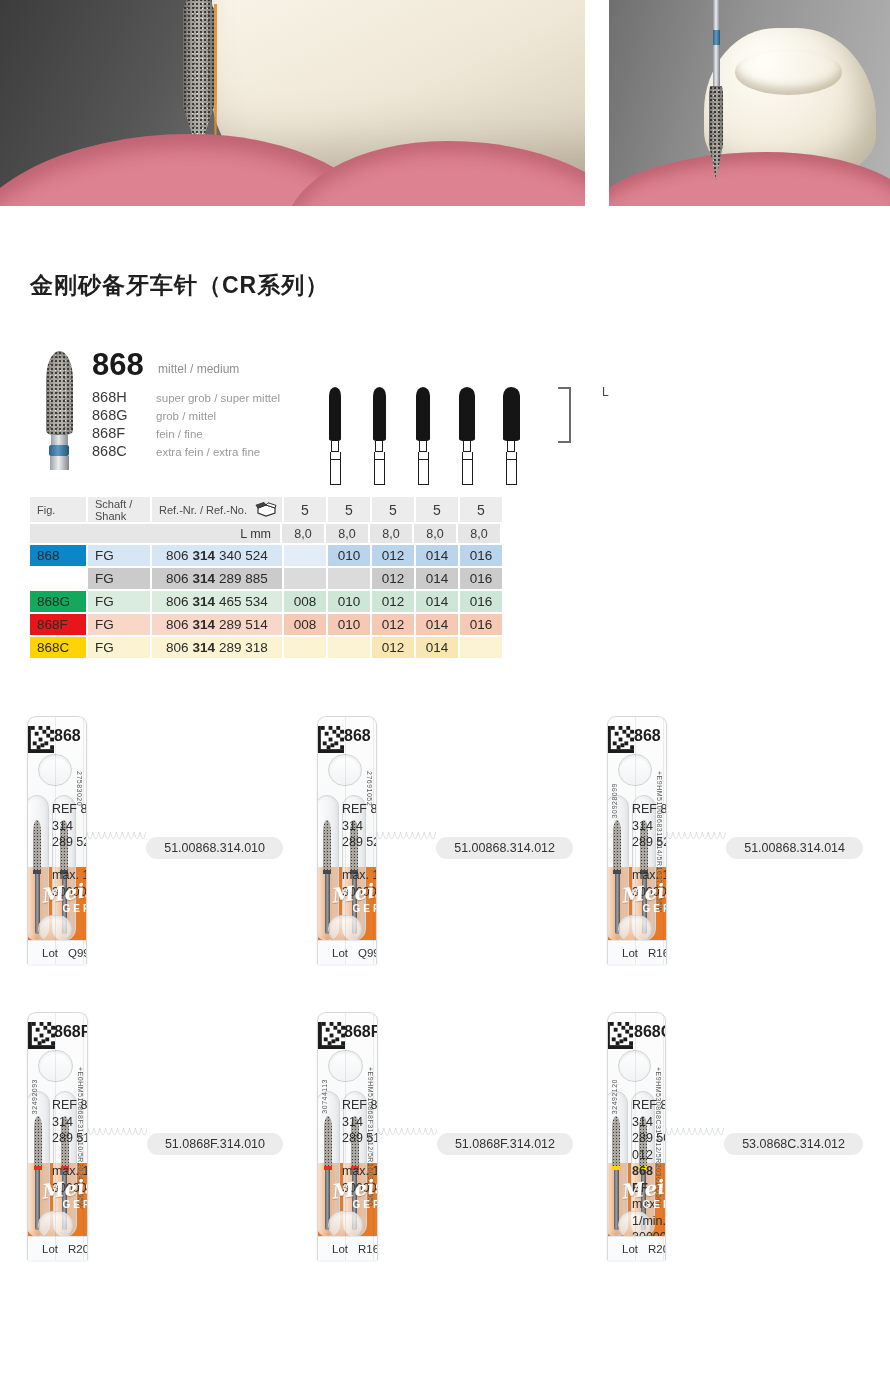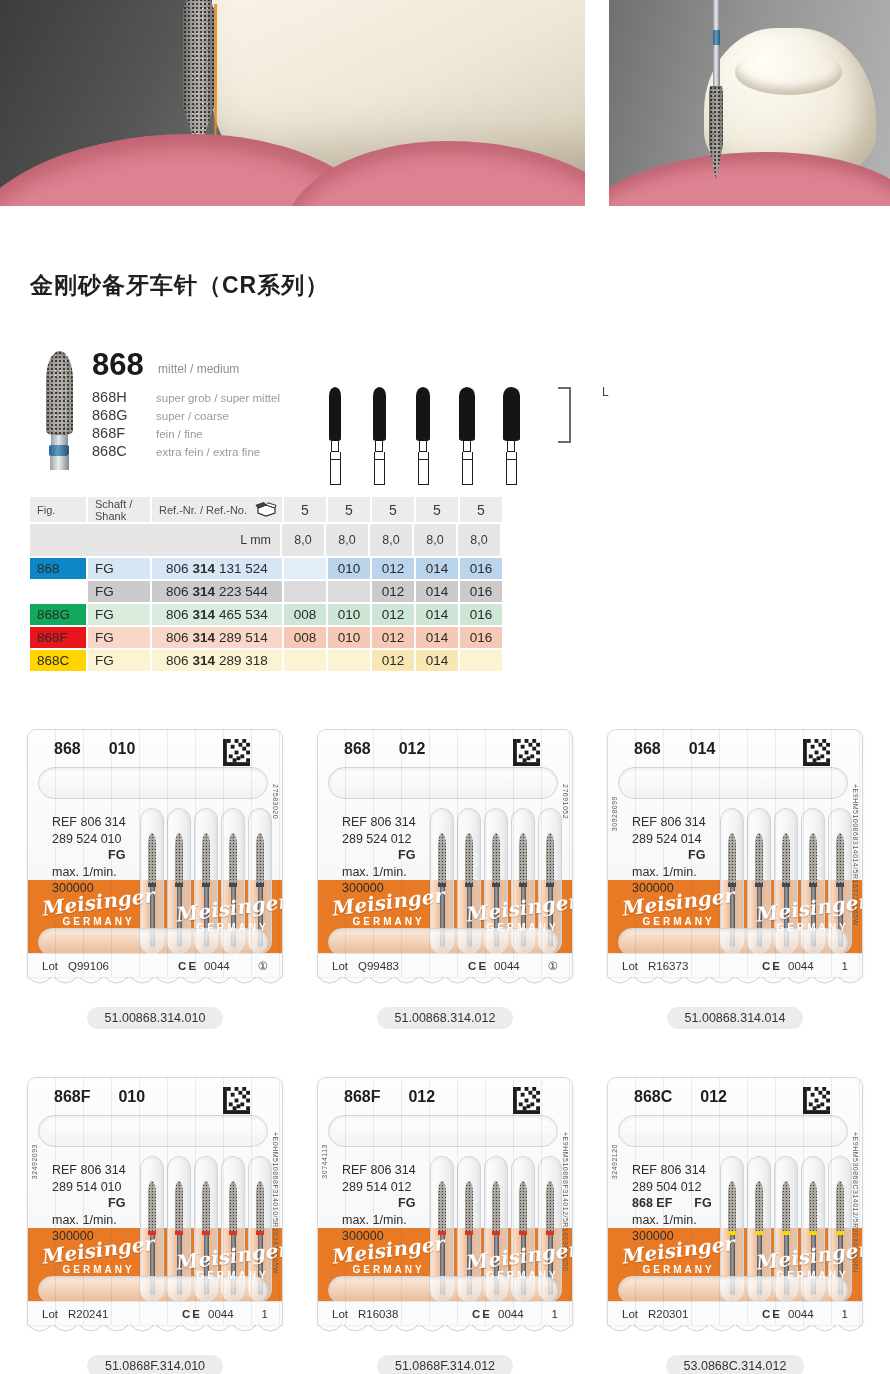--- a/index.html
+++ b/index.html
@@ -89,33 +89,33 @@
   .lbracket { width:13px; height:56px; border:2px solid #6b6b6b; border-left:none; margin-left:12px; }
   .llabel { font-size:12px; color:#444; margin-left:5px; margin-top:-2px; }
 
   
   .spec { margin:4px 0 0 30px; width:502px; }
   .thead, .trow { display:grid; grid-template-columns:56px 62px 130px repeat(5,42px); gap:2px; margin-top:2px; }
   .tsub { display:grid; grid-template-columns:250px repeat(5,42px); gap:2px; margin-top:2px; }
   .hcell { background:#ececec; height:25px; display:flex; align-items:center; font-size:11px; color:#4a4a4a; padding-left:7px; }
   .hcell.qty { justify-content:center; padding-left:0; font-size:14px; color:#3a3a3a; }
   .hcell.refh { justify-content:space-between; padding-right:5px; }
-  .scell { background:#e6e6e6; height:32px; display:flex; align-items:center; font-size:12.5px; color:#3a3a3a; }
+  .scell { background:#e6e6e6; height:19px; display:flex; align-items:center; font-size:12.5px; color:#3a3a3a; }
   .scell.lab { justify-content:flex-end; padding-right:9px; }
   .scell.val { justify-content:center; }
   .cell { height:21px; display:flex; align-items:center; font-size:13.5px; color:#2b2b2b; }
   .cell.fig { padding-left:7px; }
   .cell.shank { padding-left:7px; }
   .cell.ref { padding-left:14px; gap:4px; }
   .cell.ref b { font-weight:bold; }
   .cell.size { justify-content:center; }
 
   
   .pkg-grid { display:grid; grid-template-columns:repeat(3,256px); column-gap:34px; margin:58px 0 0 27px; row-gap:48px; }
-  .pkg-wrap { display:flex; flex-direction:column; align-items:center; }
+  .pkg-wrap { display:flex; flex-direction:row; align-items:center; }
   .pkg-card { position:relative; width:256px; height:248px;
     background:linear-gradient(#fdfdfd,#f3f4f6);
     border:1px solid #d6d9dc; border-bottom:none; border-radius:9px 9px 0 0;
     box-shadow:0 1px 3px rgba(0,0,0,.08); overflow:hidden; }
   .pkg-card::before { content:""; position:absolute; inset:0; z-index:7; pointer-events:none;
     background:repeating-linear-gradient(90deg, transparent 0 27px, rgba(70,80,95,.10) 27px 28px); }
   .pkg-head { position:absolute; left:26px; top:10px; display:flex; gap:28px;
     font-size:16px; font-weight:bold; color:#1e1e1e; z-index:3; }
   .dmx { position:absolute; right:32px; top:9px; width:27px; height:27px; z-index:3; }
   .side-code { position:absolute; font-size:7px; color:#5a5a5a; writing-mode:vertical-rl; z-index:3; letter-spacing:.5px; }
@@ -193,21 +193,21 @@
   </div>
   <div class="prod-name">868</div>
   <div class="prod-grit">mittel / medium</div>
   <div class="variants">
       <div class="variant">
         <span class="code">868H</span>
         <span class="desc">super grob / super mittel</span>
       </div>
       <div class="variant">
         <span class="code">868G</span>
-        <span class="desc">super / coarse</span>
+        <span class="desc">grob / mittel</span>
       </div>
       <div class="variant">
         <span class="code">868F</span>
         <span class="desc">fein / fine</span>
       </div>
       <div class="variant">
         <span class="code">868C</span>
         <span class="desc">extra fein / extra fine</span>
       </div>
     </div>
@@ -268,36 +268,36 @@
     <div class="scell val">8,0</div>
     <div class="scell val">8,0</div>
   </div>
   <div id="spec-body">
   <div class="trow">
     <div class="cell fig" style="background: rgb(13, 134, 200);">868</div>
     <div class="cell shank" style="background: rgb(215, 230, 244);">FG</div>
     <div class="cell ref" style="background: rgb(215, 230, 244);">
       <span>806</span>
       <b>314</b>
-      <span>131 524</span>
+      <span>340 524</span>
     </div>
     <div class="cell size" style="background: rgb(226, 237, 247);"></div>
     <div class="cell size" style="background: rgb(186, 212, 236);">010</div>
     <div class="cell size" style="background: rgb(186, 212, 236);">012</div>
     <div class="cell size" style="background: rgb(186, 212, 236);">014</div>
     <div class="cell size" style="background: rgb(186, 212, 236);">016</div>
   </div>
 
   <div class="trow">
     <div class="cell fig" style="background: transparent;"></div>
     <div class="cell shank" style="background: rgb(203, 203, 203);">FG</div>
     <div class="cell ref" style="background: rgb(203, 203, 203);">
       <span>806</span>
       <b>314</b>
-      <span>223 544</span>
+      <span>289 885</span>
     </div>
     <div class="cell size" style="background: rgb(219, 219, 219);"></div>
     <div class="cell size" style="background: rgb(219, 219, 219);"></div>
     <div class="cell size" style="background: rgb(203, 203, 203);">012</div>
     <div class="cell size" style="background: rgb(203, 203, 203);">014</div>
     <div class="cell size" style="background: rgb(203, 203, 203);">016</div>
   </div>
 
   <div class="trow">
     <div class="cell fig" style="background: rgb(18, 169, 92);">868G</div>

